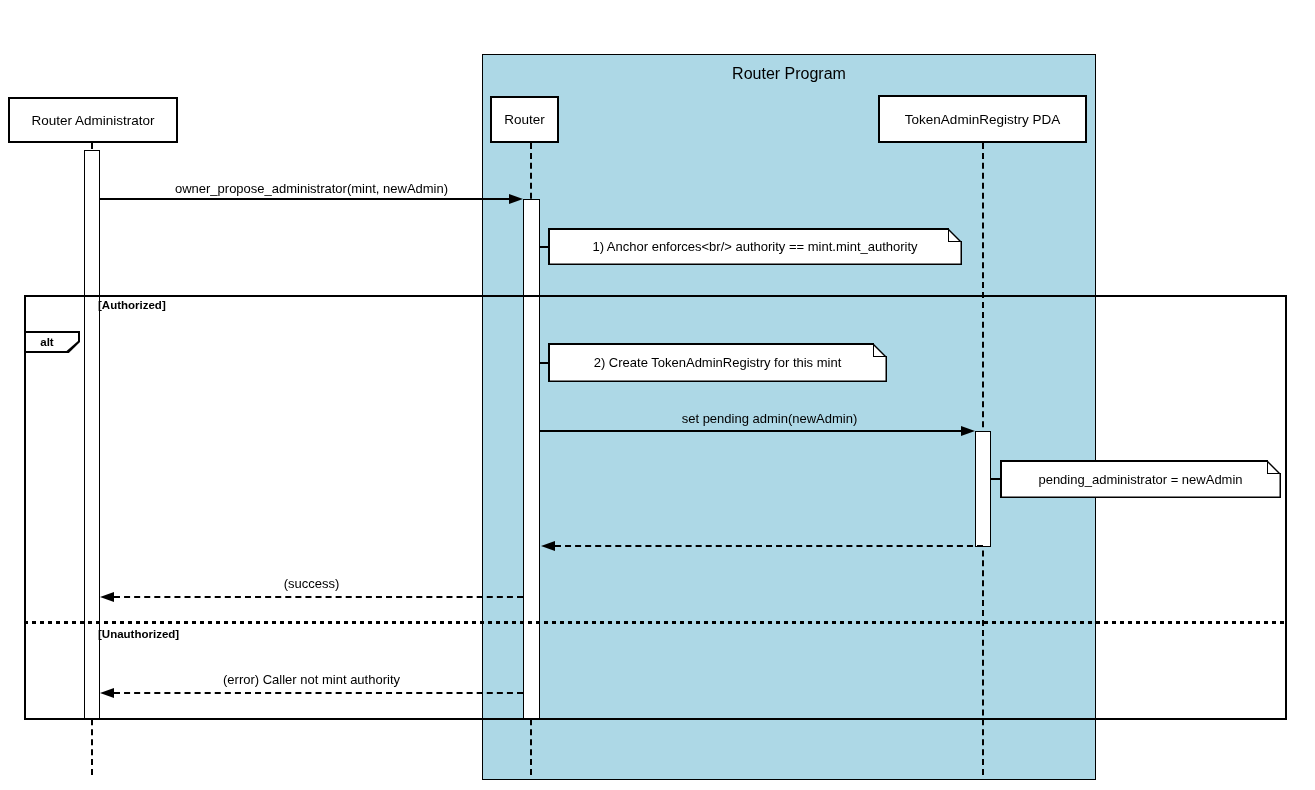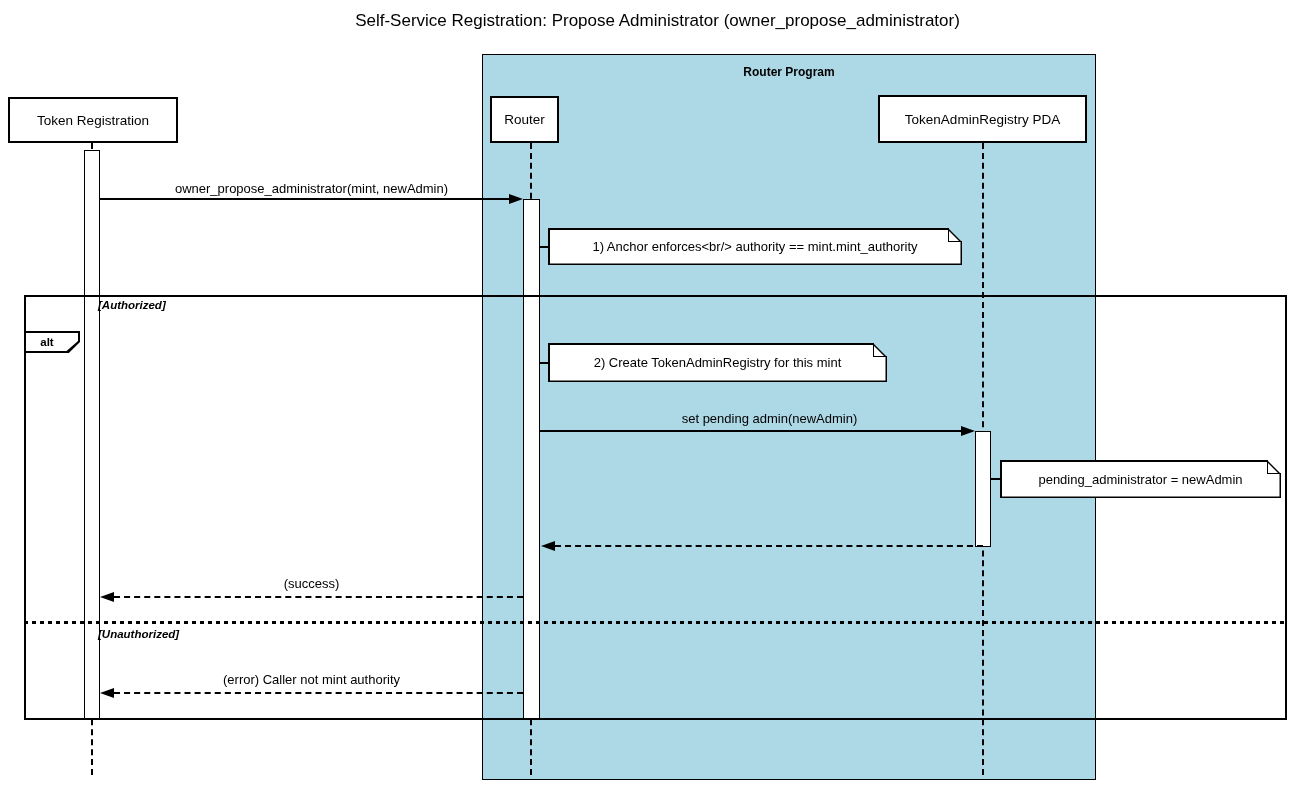--- a/index.html
+++ b/index.html
@@ -2,41 +2,41 @@
 <html><head>
 <meta charset="utf-8">
 <style>
   * { margin:0; padding:0; box-sizing:border-box; }
   html,body { width:1315px; height:790px; background:#fff; font-family:"Liberation Sans",sans-serif; color:#000; }
   .diagram { position:relative; width:1315px; height:790px; overflow:hidden; }
 
   .title { position:absolute; left:0; top:11px; width:1315px; text-align:center; font-size:17px; }
 
   .program-box { position:absolute; left:482px; top:54px; width:614px; height:726px; border:1.5px solid #000; }
-  .program-label { position:absolute; left:482px; top:65px; width:614px; text-align:center; font-weight:bold; font-size:12px; }
+  .program-label { position:absolute; left:482px; top:65px; width:614px; text-align:center; font-weight:normal; font-size:16px; }
 
   .lifeline { position:absolute; width:0; border-left:2px dashed #000; top:143px; height:632px; }
   .ll-ta { left:91px; } .ll-router { left:530px; } .ll-pda { left:982px; }
 
   .actor { position:absolute; background:#fff; border:2px solid #000; display:flex; align-items:center; justify-content:center; font-size:13.5px; text-align:center; }
   .actor-ta { left:8px; top:97px; width:170px; height:46px; }
   .actor-router { left:490px; top:96px; width:69px; height:47px; }
   .actor-pda { left:878px; top:95px; width:209px; height:48px; }
 
   .activation { position:absolute; background:#fff; border:1.5px solid #000; }
   .act-ta { left:84px; top:150px; width:16px; height:570px; }
   .act-router { left:523px; top:199px; width:17px; height:521px; }
   .act-pda { left:975px; top:431px; width:16px; height:116px; }
 
   .alt-frame { position:absolute; left:24px; top:295px; width:1263px; height:425px; border:2px solid #000; }
   .alt-op { position:absolute; left:24px; top:295px; width:56px; height:22px;margin-top:36px; }
   .alt-op .bg { position:absolute; inset:0; background:#000; clip-path:polygon(0 0,100% 0,100% 50%,80% 100%,0 100%); }
   .alt-op .inner { position:absolute; inset:2px; background:#fff; clip-path:polygon(0 0,100% 0,100% 45%,78% 100%,0 100%); }
   .alt-op .txt { position:absolute; inset:0; display:flex; align-items:center; justify-content:center; padding-right:10px; font-weight:bold; font-size:11.5px; }
-  .guard { position:absolute; font-weight:bold; font-size:11.5px;font-style:italic; }
+  .guard { position:absolute; font-weight:bold; font-size:11.5px; }
   .guard-auth { left:98px; top:299px; }
   .guard-unauth { left:98px; top:628px; }
   .divider { position:absolute; left:24px; top:621px; width:1263px; height:3px;
              background:repeating-linear-gradient(90deg,#000 0 4px,transparent 4px 8px); }
 
   .msg-label { position:absolute; text-align:center; font-size:13px; }
   .lbl-msg1 { left:100px; top:181px; width:423px; }
   .lbl-msg2 { left:552px; top:411px; width:435px; }
   .lbl-success { left:100px; top:576px; width:423px; }
   .lbl-error { left:100px; top:672px; width:423px; }
@@ -133,19 +133,18 @@
     <div class="fold"></div>
     <div class="txt">2) Create TokenAdminRegistry for this mint</div>
   </div>
   <div class="note note3">
     <div class="bg"></div>
     <div class="inner"></div>
     <div class="fold"></div>
     <div class="txt">pending_administrator = newAdmin</div>
   </div>
 
-  <div class="actor actor-ta">Token Registration</div>
+  <div class="actor actor-ta">Router Administrator</div>
   <div class="actor actor-router">Router</div>
   <div class="actor actor-pda">TokenAdminRegistry PDA</div>
 
-  <div class="title">Self-Service Registration: Propose Administrator (owner_propose_administrator)</div>
 
 </div>
 
 </body></html>

